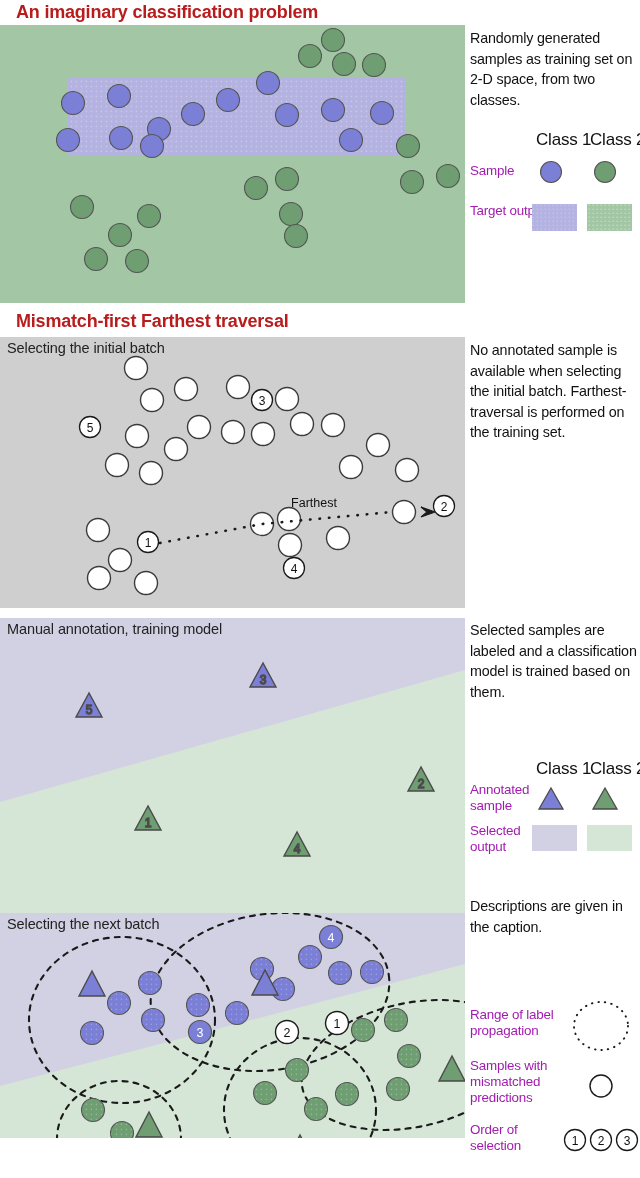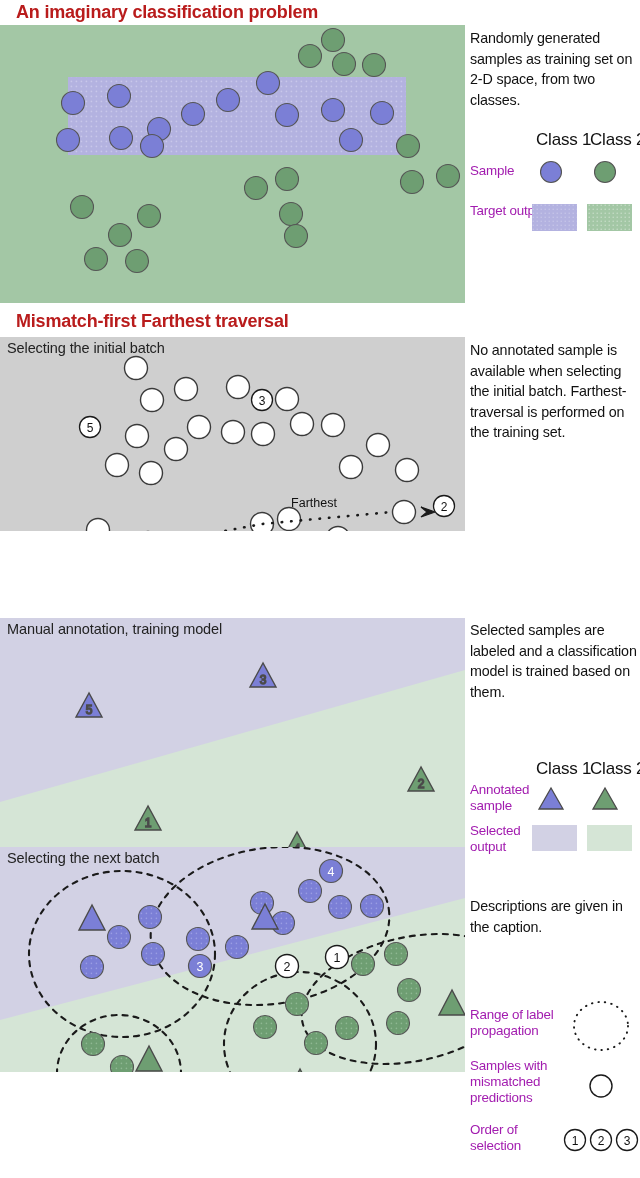--- a/index.html
+++ b/index.html
@@ -110,21 +110,21 @@
       <rect width="4" height="4" fill="#a3c7a5"></rect>
         <circle cx="1.2" cy="1.2" r="0.75" fill="#c9dfca"></circle>
     </pattern>
   </defs>
   <rect x="0" y="4" width="45" height="27" fill="url(#ldots1)"></rect>
   <rect x="55" y="4" width="45" height="27" fill="url(#ldots2)"></rect>
 </svg>
 
 <div class="sec-title" style="top:311px;text-align:right;">Mismatch-first Farthest traversal</div>
 
-<div class="panel" style="top:337px;width:465px;height:194px;background:#cfcfcf;">
+<div class="panel" style="top:337px;width:465px;height:271px;background:#cfcfcf;">
   <div class="panel-label">Selecting the initial batch</div>
   <svg width="465" height="271" viewBox="0 0 465 271">
     <g fill="#ffffff" stroke="#3a3a3a" stroke-width="1.4">
       <circle cx="136" cy="31" r="11.5"></circle>
         <circle cx="152" cy="63" r="11.5"></circle>
       <circle cx="186" cy="52" r="11.5"></circle>
         <circle cx="137" cy="99" r="11.5"></circle>
       <circle cx="199" cy="90" r="11.5"></circle>
         <circle cx="233" cy="95" r="11.5"></circle>
       <circle cx="238" cy="50" r="11.5"></circle>
@@ -213,21 +213,21 @@
 </svg>
 
 <div class="legend-lbl" style="left:470px;top:823px;width:64px;">
   <span>Selected output</span>
 </div>
 <svg class="abs" width="130" height="36" style="left:532px;top:822px;">
   <rect x="0" y="3" width="45" height="26" fill="#d2d1e4"></rect>
   <rect x="55" y="3" width="45" height="26" fill="#d5e5d6"></rect>
 </svg>
 
-<div class="panel" style="top:847px;width:465px;height:225px;background:#d5e5d6;">
+<div class="panel" style="top:913px;width:465px;height:225px;background:#d5e5d6;">
   <div class="panel-label">Selecting the next batch</div>
   <svg width="465" height="285" viewBox="0 0 465 285">
     <defs>
       <pattern id="pd1" width="5" height="5" patternUnits="userSpaceOnUse">
         <rect width="5" height="5" fill="#7b7fd6"></rect>
           <circle cx="1.4" cy="1.4" r="0.8" fill="#9a9de3"></circle>
       </pattern>
       <pattern id="pd2" width="5" height="5" patternUnits="userSpaceOnUse">
         <rect width="5" height="5" fill="#6e9e72"></rect>
           <circle cx="1.4" cy="1.4" r="0.8" fill="#8fb893"></circle>

